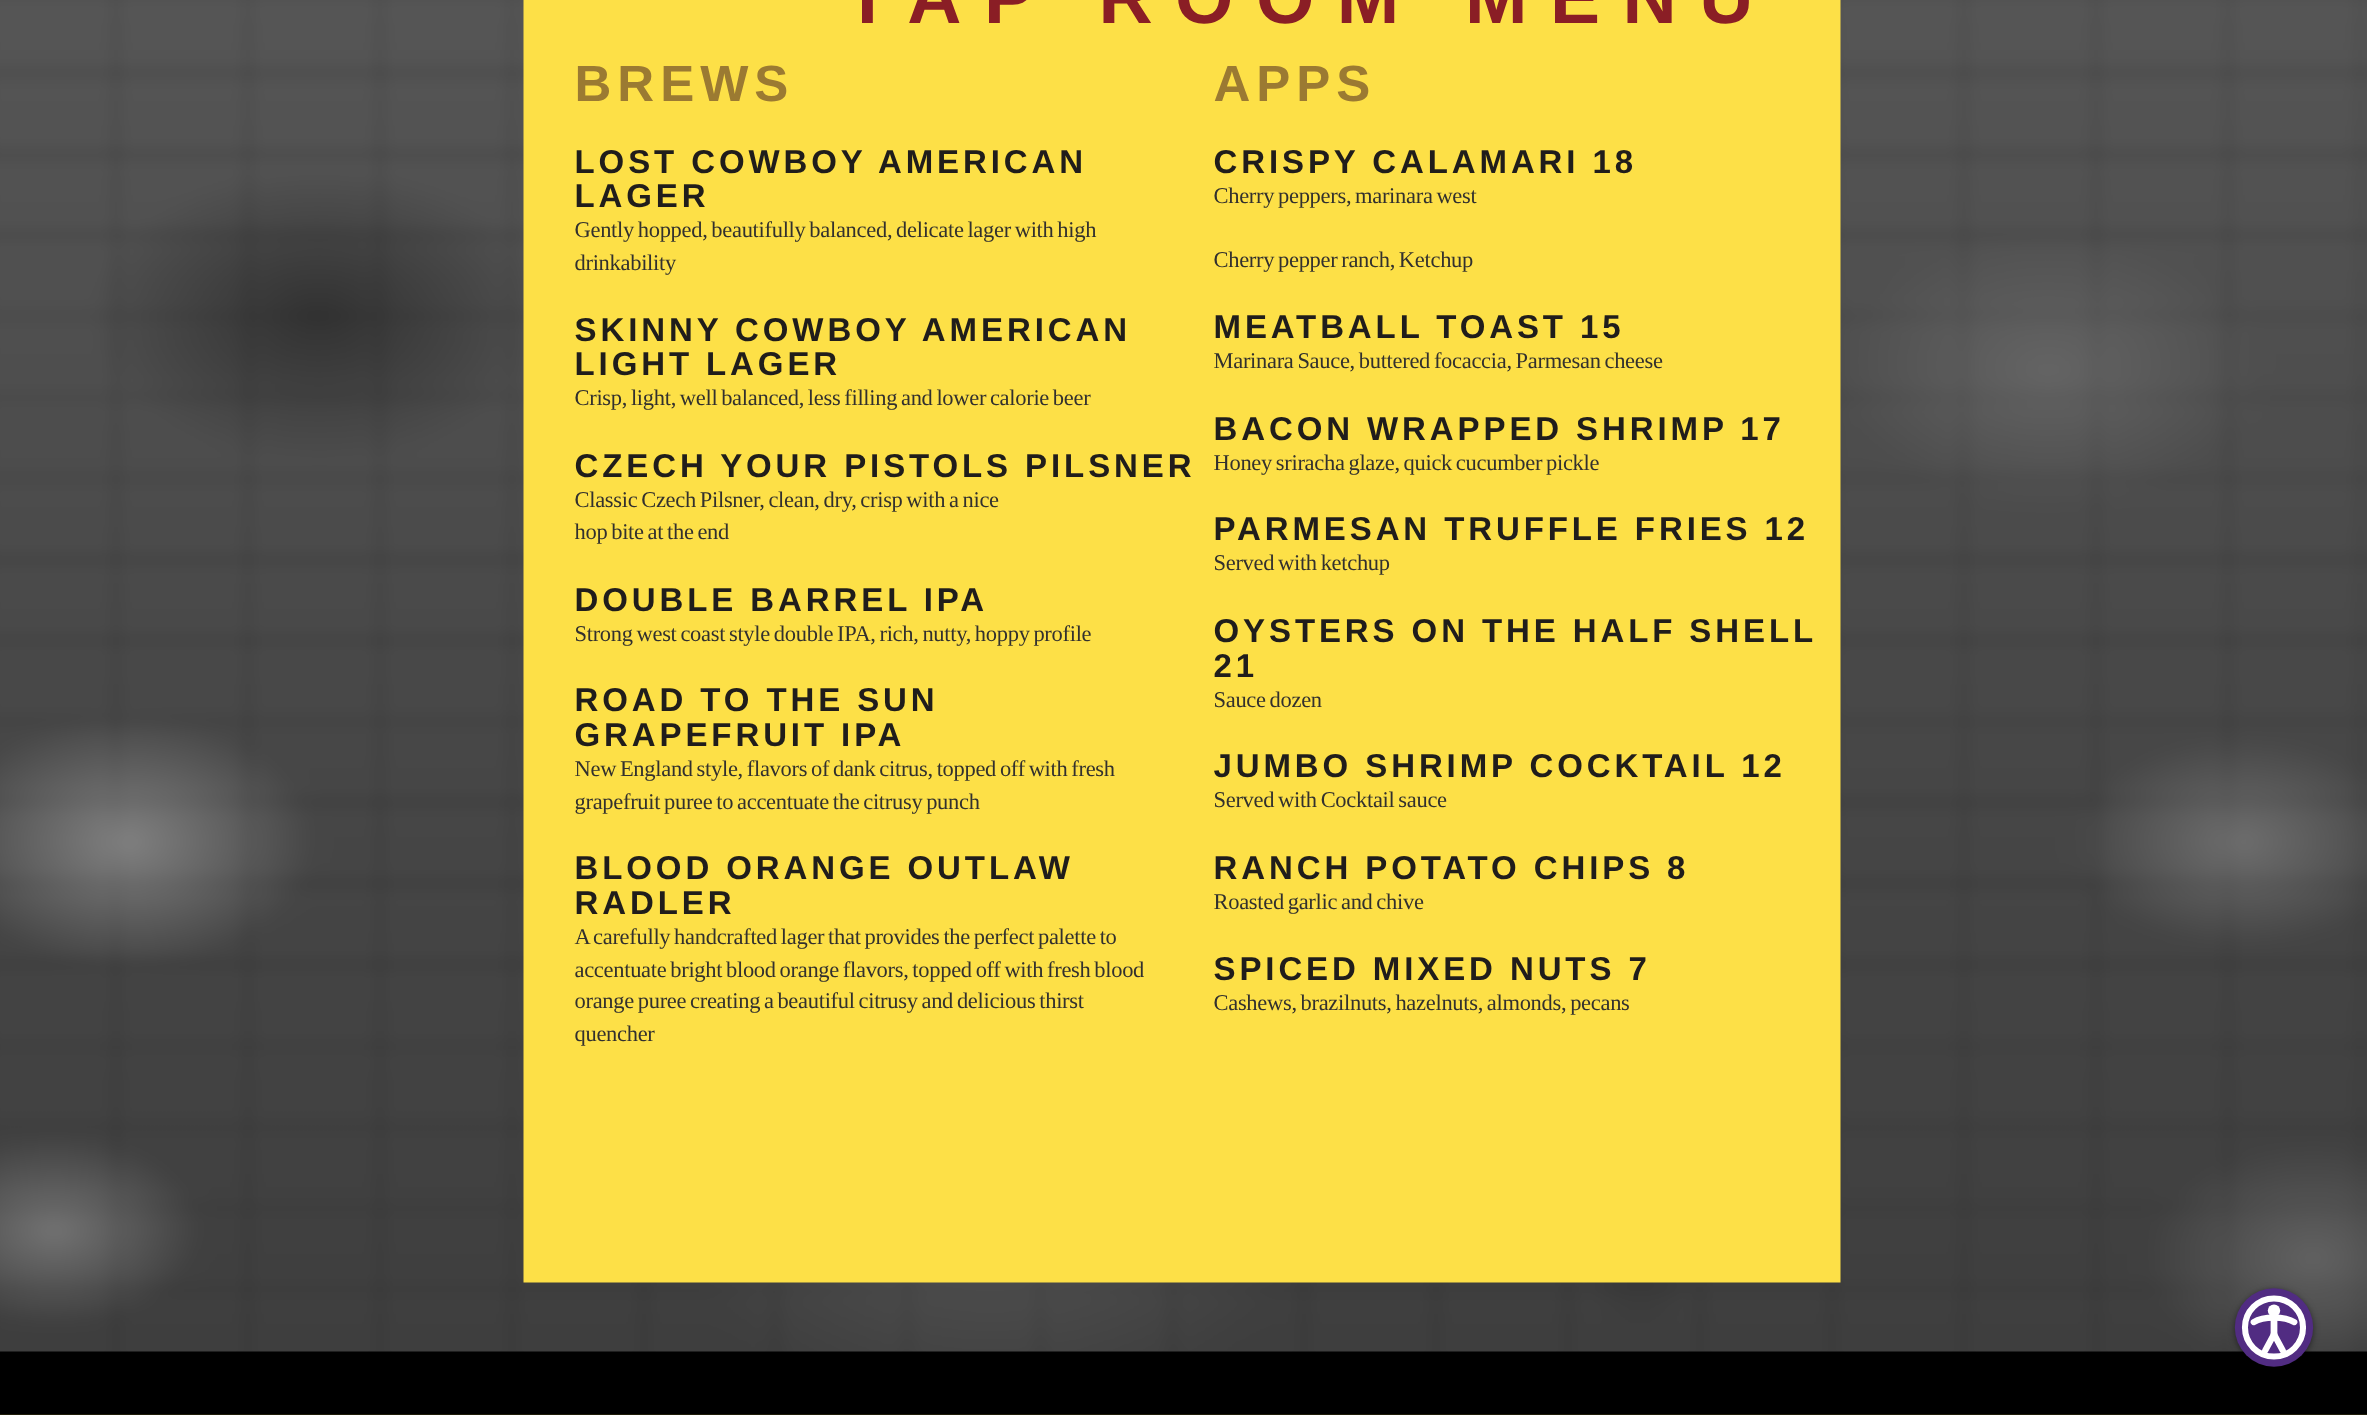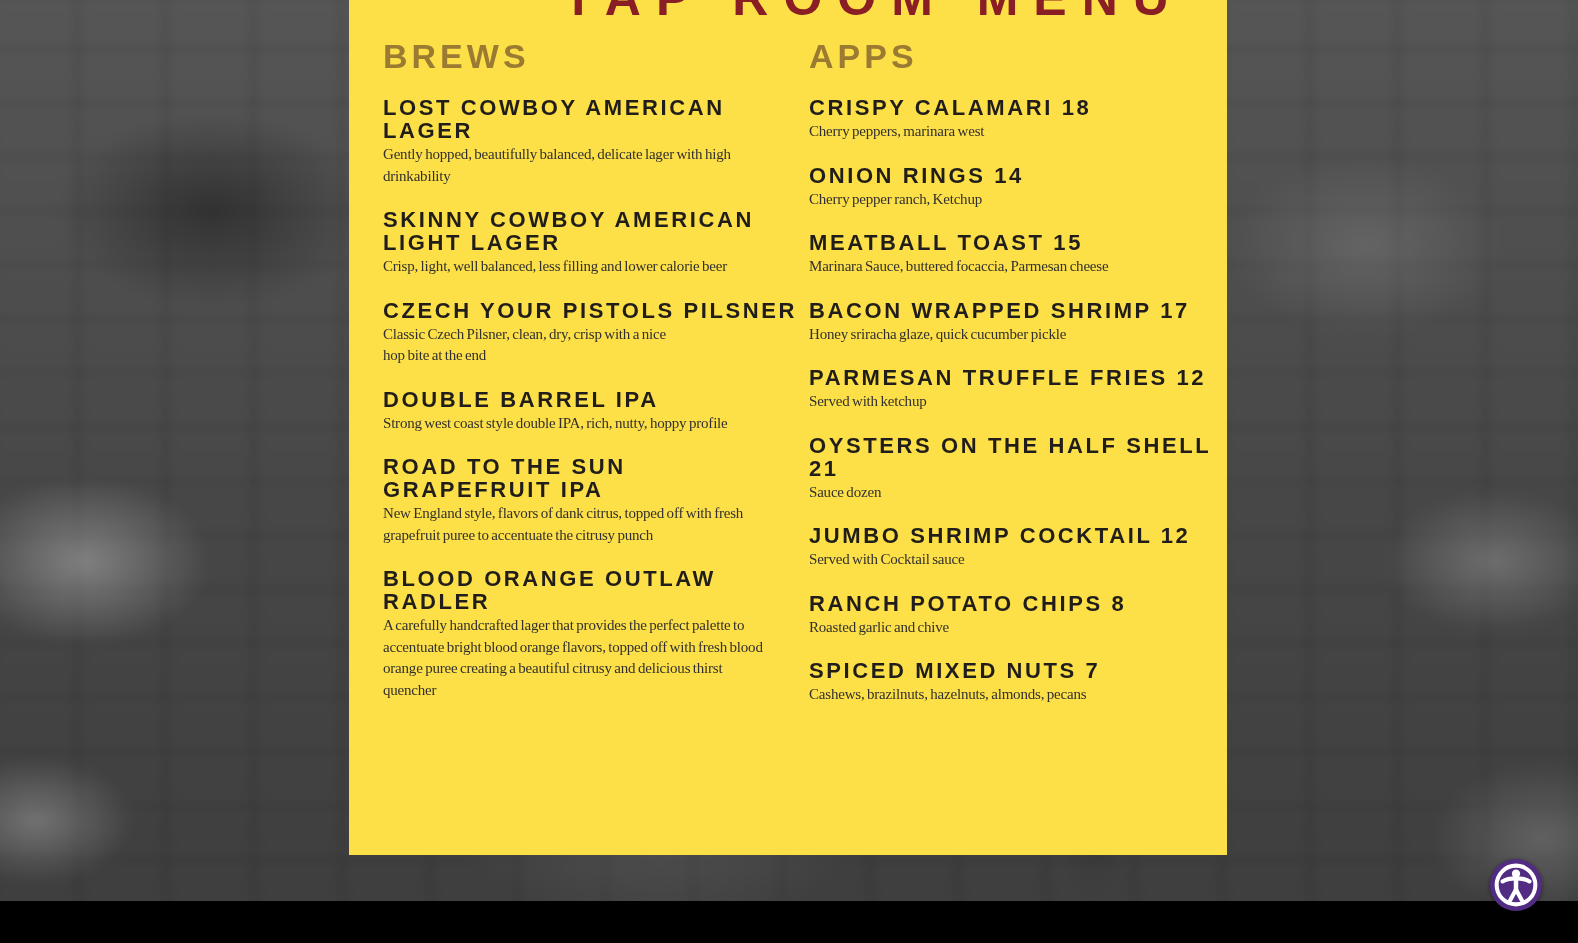--- a/index.html
+++ b/index.html
@@ -153,21 +153,20 @@
 quencher</p>
       </div>
     </div>
   <div class="col col-apps" id="col-1">
       <h2 class="section-heading">APPS</h2>
       <div class="menu-item">
         <h3 class="item-name">CRISPY CALAMARI 18</h3>
         <p class="item-desc">Cherry peppers, marinara west</p>
       </div>
       <div class="menu-item">
-        <h3 class="item-name">ONION RINGS 14</h3>
         <p class="item-desc">Cherry pepper ranch, Ketchup</p>
       </div>
       <div class="menu-item">
         <h3 class="item-name">MEATBALL TOAST 15</h3>
         <p class="item-desc">Marinara Sauce, buttered focaccia, Parmesan cheese</p>
       </div>
       <div class="menu-item">
         <h3 class="item-name">BACON WRAPPED SHRIMP 17</h3>
         <p class="item-desc">Honey sriracha glaze, quick cucumber pickle</p>
       </div>

